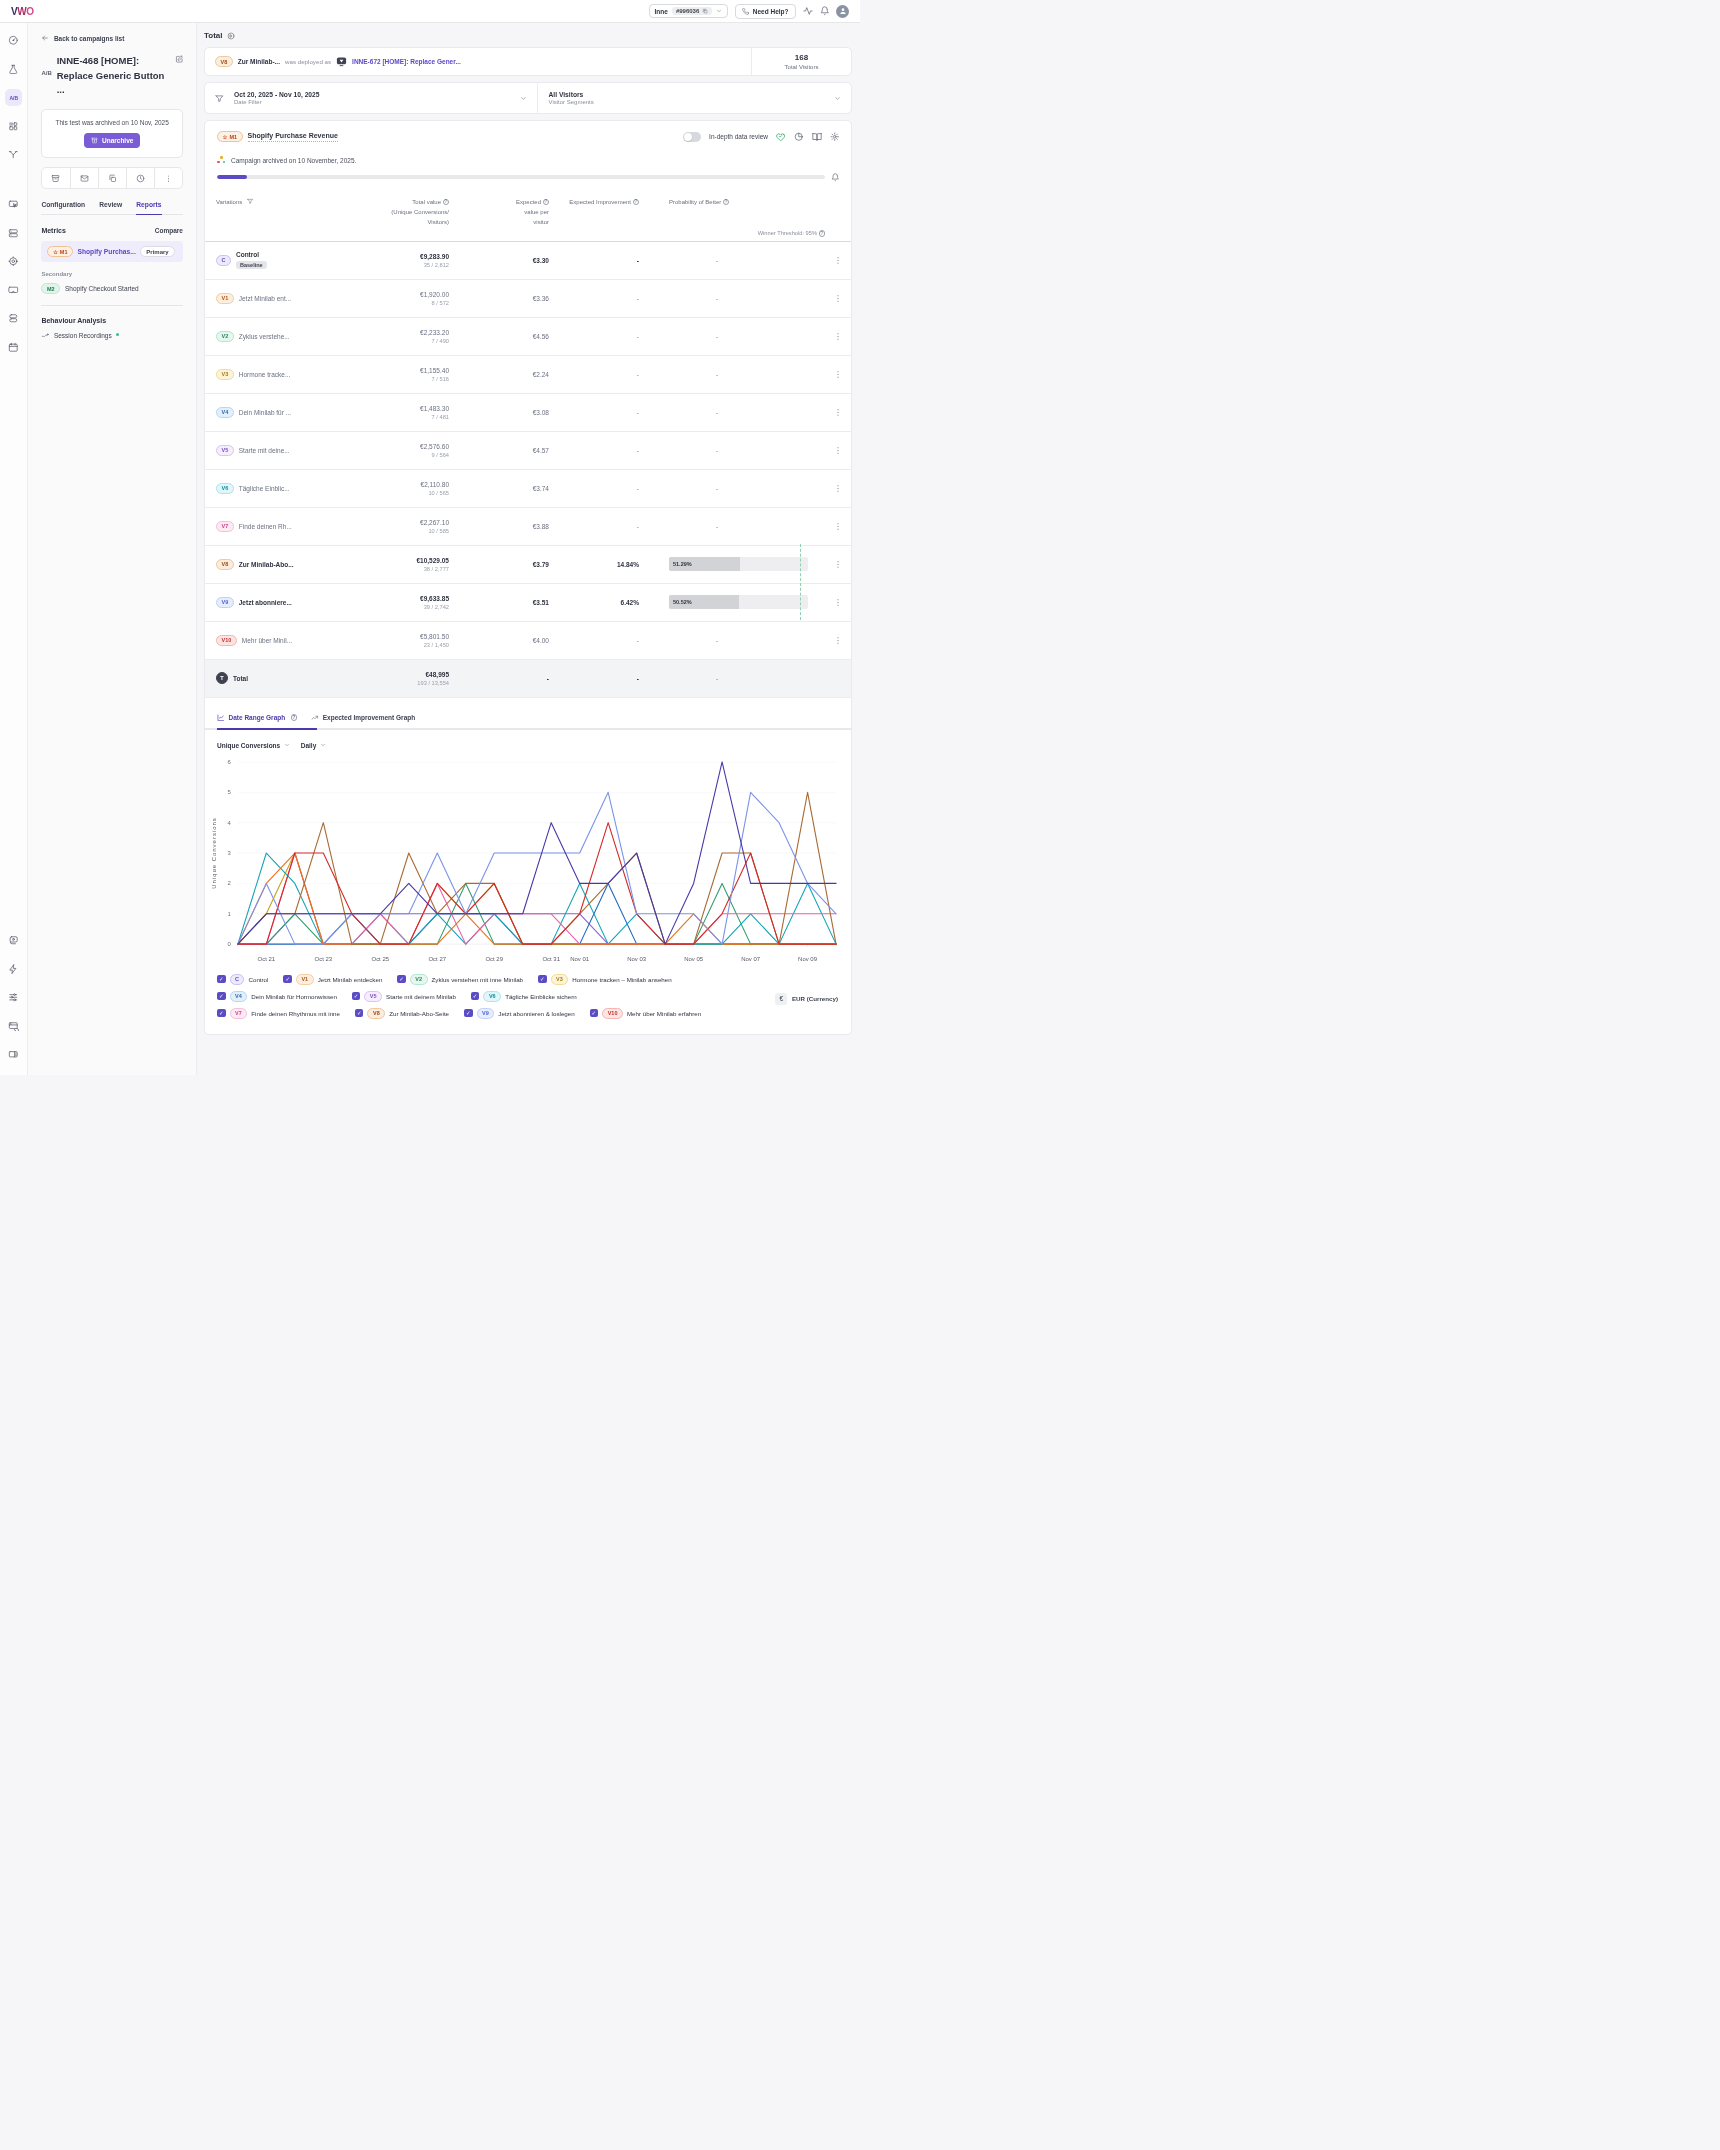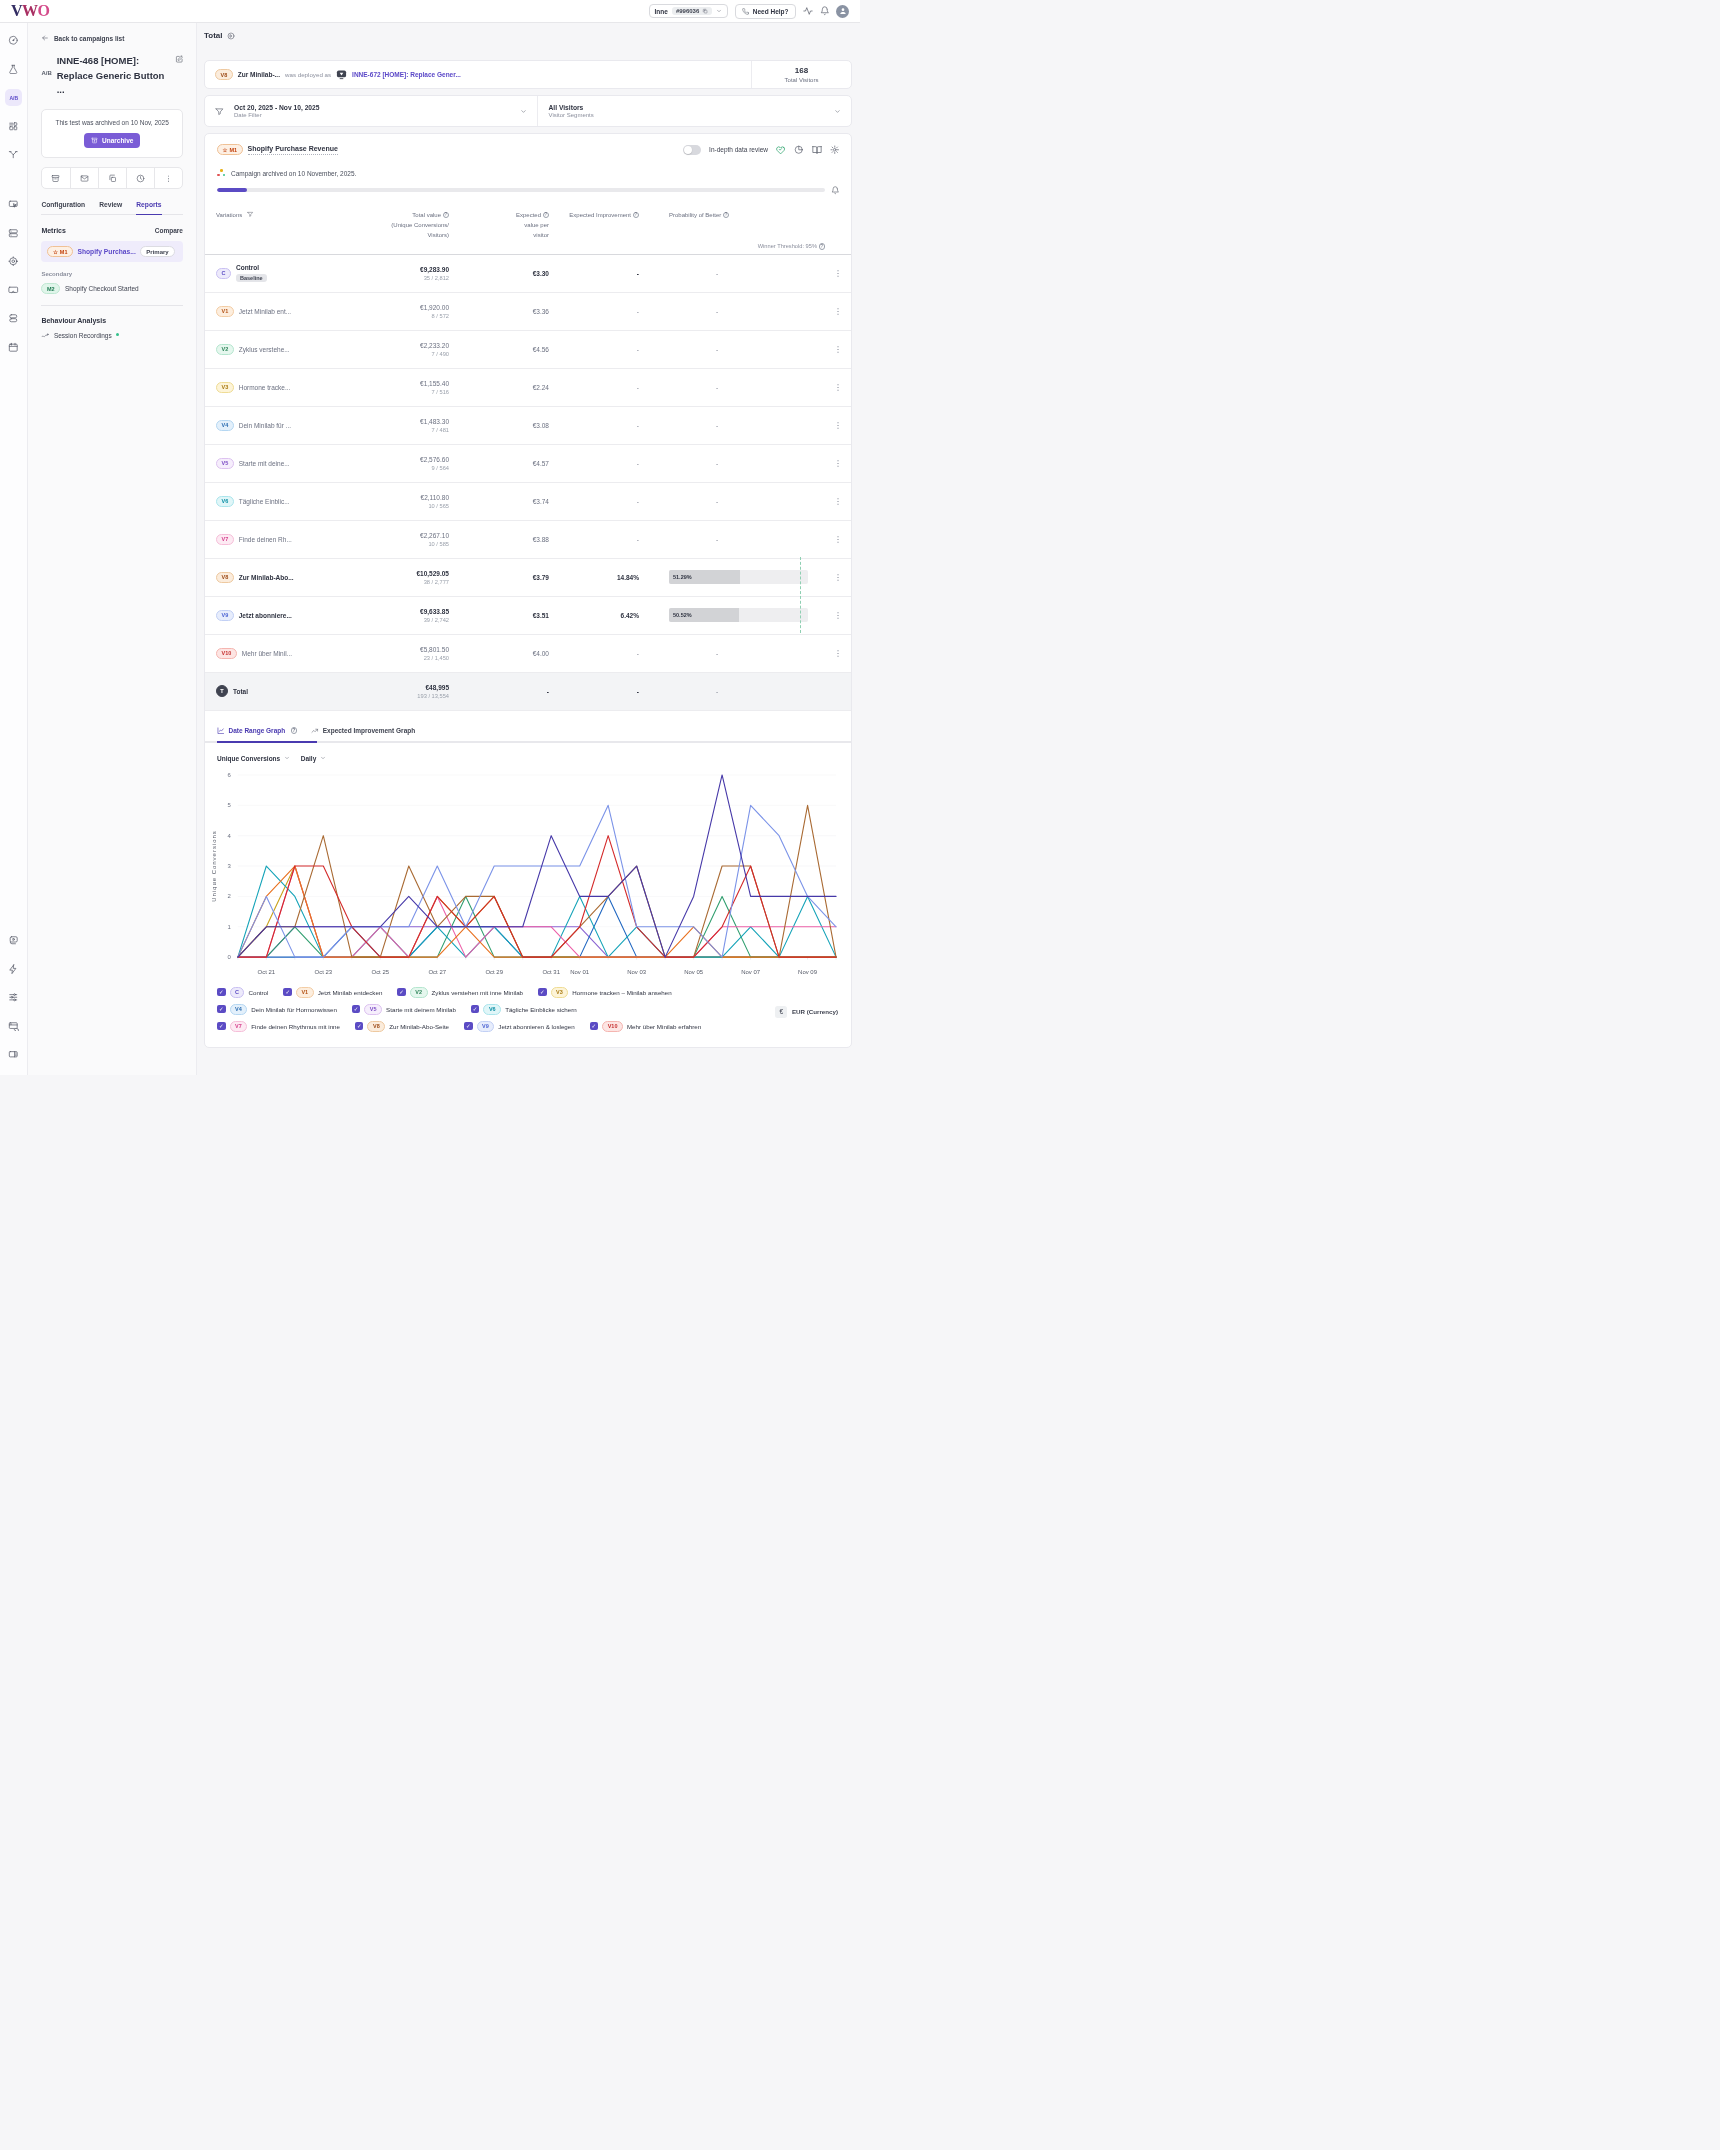--- a/index.html
+++ b/index.html
@@ -3,21 +3,21 @@
 <meta charset="utf-8">
 <style>
   * { margin:0; padding:0; box-sizing:border-box; }
   html,body { background:#f6f6f8; font-family:"Liberation Sans", sans-serif; color:#2f3341; }
   body { width:860px; min-height:1075px; }
   svg { display:block; }
   .ic { stroke:#565b68; fill:none; stroke-width:1.7; stroke-linecap:round; stroke-linejoin:round; }
 
   
   .topbar { height:23px; background:#fff; border-bottom:0.5px solid #e7e7ea; display:flex; align-items:center; padding:0 11px; }
-  .logo { font-size:16px; font-weight:700; letter-spacing:-0.5px;font-family:Liberation Serif, serif; }
+  .logo { font-size:10px; font-weight:700; letter-spacing:-0.5px; }
   .logo .l1{color:#332d63}.logo .l2{color:#a82f62}.logo .l3{color:#d44a8a}
   .topbar-right { margin-left:auto; display:flex; align-items:center; gap:7px; }
   .acct-pill { display:flex; align-items:center; gap:4px; border:0.5px solid #d9dade; border-radius:4px; padding:2px 5px; font-size:6.5px; font-weight:700; cursor:pointer; }
   .acct-chip { background:#eceef0; border-radius:3px; padding:1px 4px; font-size:6px; font-weight:700; color:#3f4350; display:flex; align-items:center; gap:2.5px; }
   .help-btn { display:flex; align-items:center; gap:4px; border:0.5px solid #d9dade; border-radius:4px; padding:3px 6px; font-size:6.5px; font-weight:700; cursor:pointer; background:#fff; }
   .avatar { width:13px; height:13px; border-radius:50%; background:#8a93a3; display:flex; align-items:center; justify-content:center; }
 
   
   .shell { display:flex; min-height:1052px; }
   .rail { width:30px; background:#fdfdfe; border-right:0.5px solid #ececf0; display:flex; flex-direction:column; align-items:center; padding:9px 0 12px; gap:11.5px; }
@@ -57,21 +57,21 @@
   .m2-row { margin-top:6px; display:flex; align-items:center; gap:5px; font-size:6.5px; color:#3f4350; cursor:pointer; }
   .side-div { margin:11px 0; border-top:0.5px solid #e5e5e9; }
   .behaviour-h { font-size:7px; font-weight:700; }
   .session-row { margin-top:8px; display:flex; align-items:flex-start; gap:4.5px; font-size:6.5px; color:#3f4350; cursor:pointer; }
   .green-dot { width:3px; height:3px; border-radius:50%; background:#34c08b; margin-top:0.5px; }
 
   
   .main { flex:1; padding:8px 8px 0 7px; }
   .report-h { display:flex; align-items:center; gap:4.5px; font-size:8px; font-weight:700; }
   .card { background:#fff; border:0.5px solid #e9e9ee; border-radius:5px; }
-  .banner { margin-top:20px; display:flex; align-items:stretch;gap:23px; }
+  .banner { margin-top:7px; display:flex; align-items:stretch;gap:23px; }
   .banner-left { flex:1; display:flex; align-items:center; gap:5px; padding:8px 10px; }
   .v-badge { display:inline-block; border-radius:497px; font-size:5.5px; font-weight:700; padding:1.5px 4.5px; white-space:nowrap; }
   .banner-name { font-size:6.5px; font-weight:700; }
   .banner-gray { font-size:6.2px; color:#8b8f9d; }
   .banner-link { font-size:6.5px; font-weight:700; color:#5b48c8; cursor:pointer; }
   .banner-right { width:100px; border-left:0.5px solid #ececf0; display:flex; flex-direction:column; align-items:center; justify-content:center; gap:2px; }
   .tv-num { font-size:8px; font-weight:700; }
   .tv-lab { font-size:6px; color:#6b7080; }
   .filter-card { margin-top:6px; display:flex; align-items:stretch; height:32px; }
   .funnel-cell { width:29px; display:flex; align-items:center; justify-content:center; }

